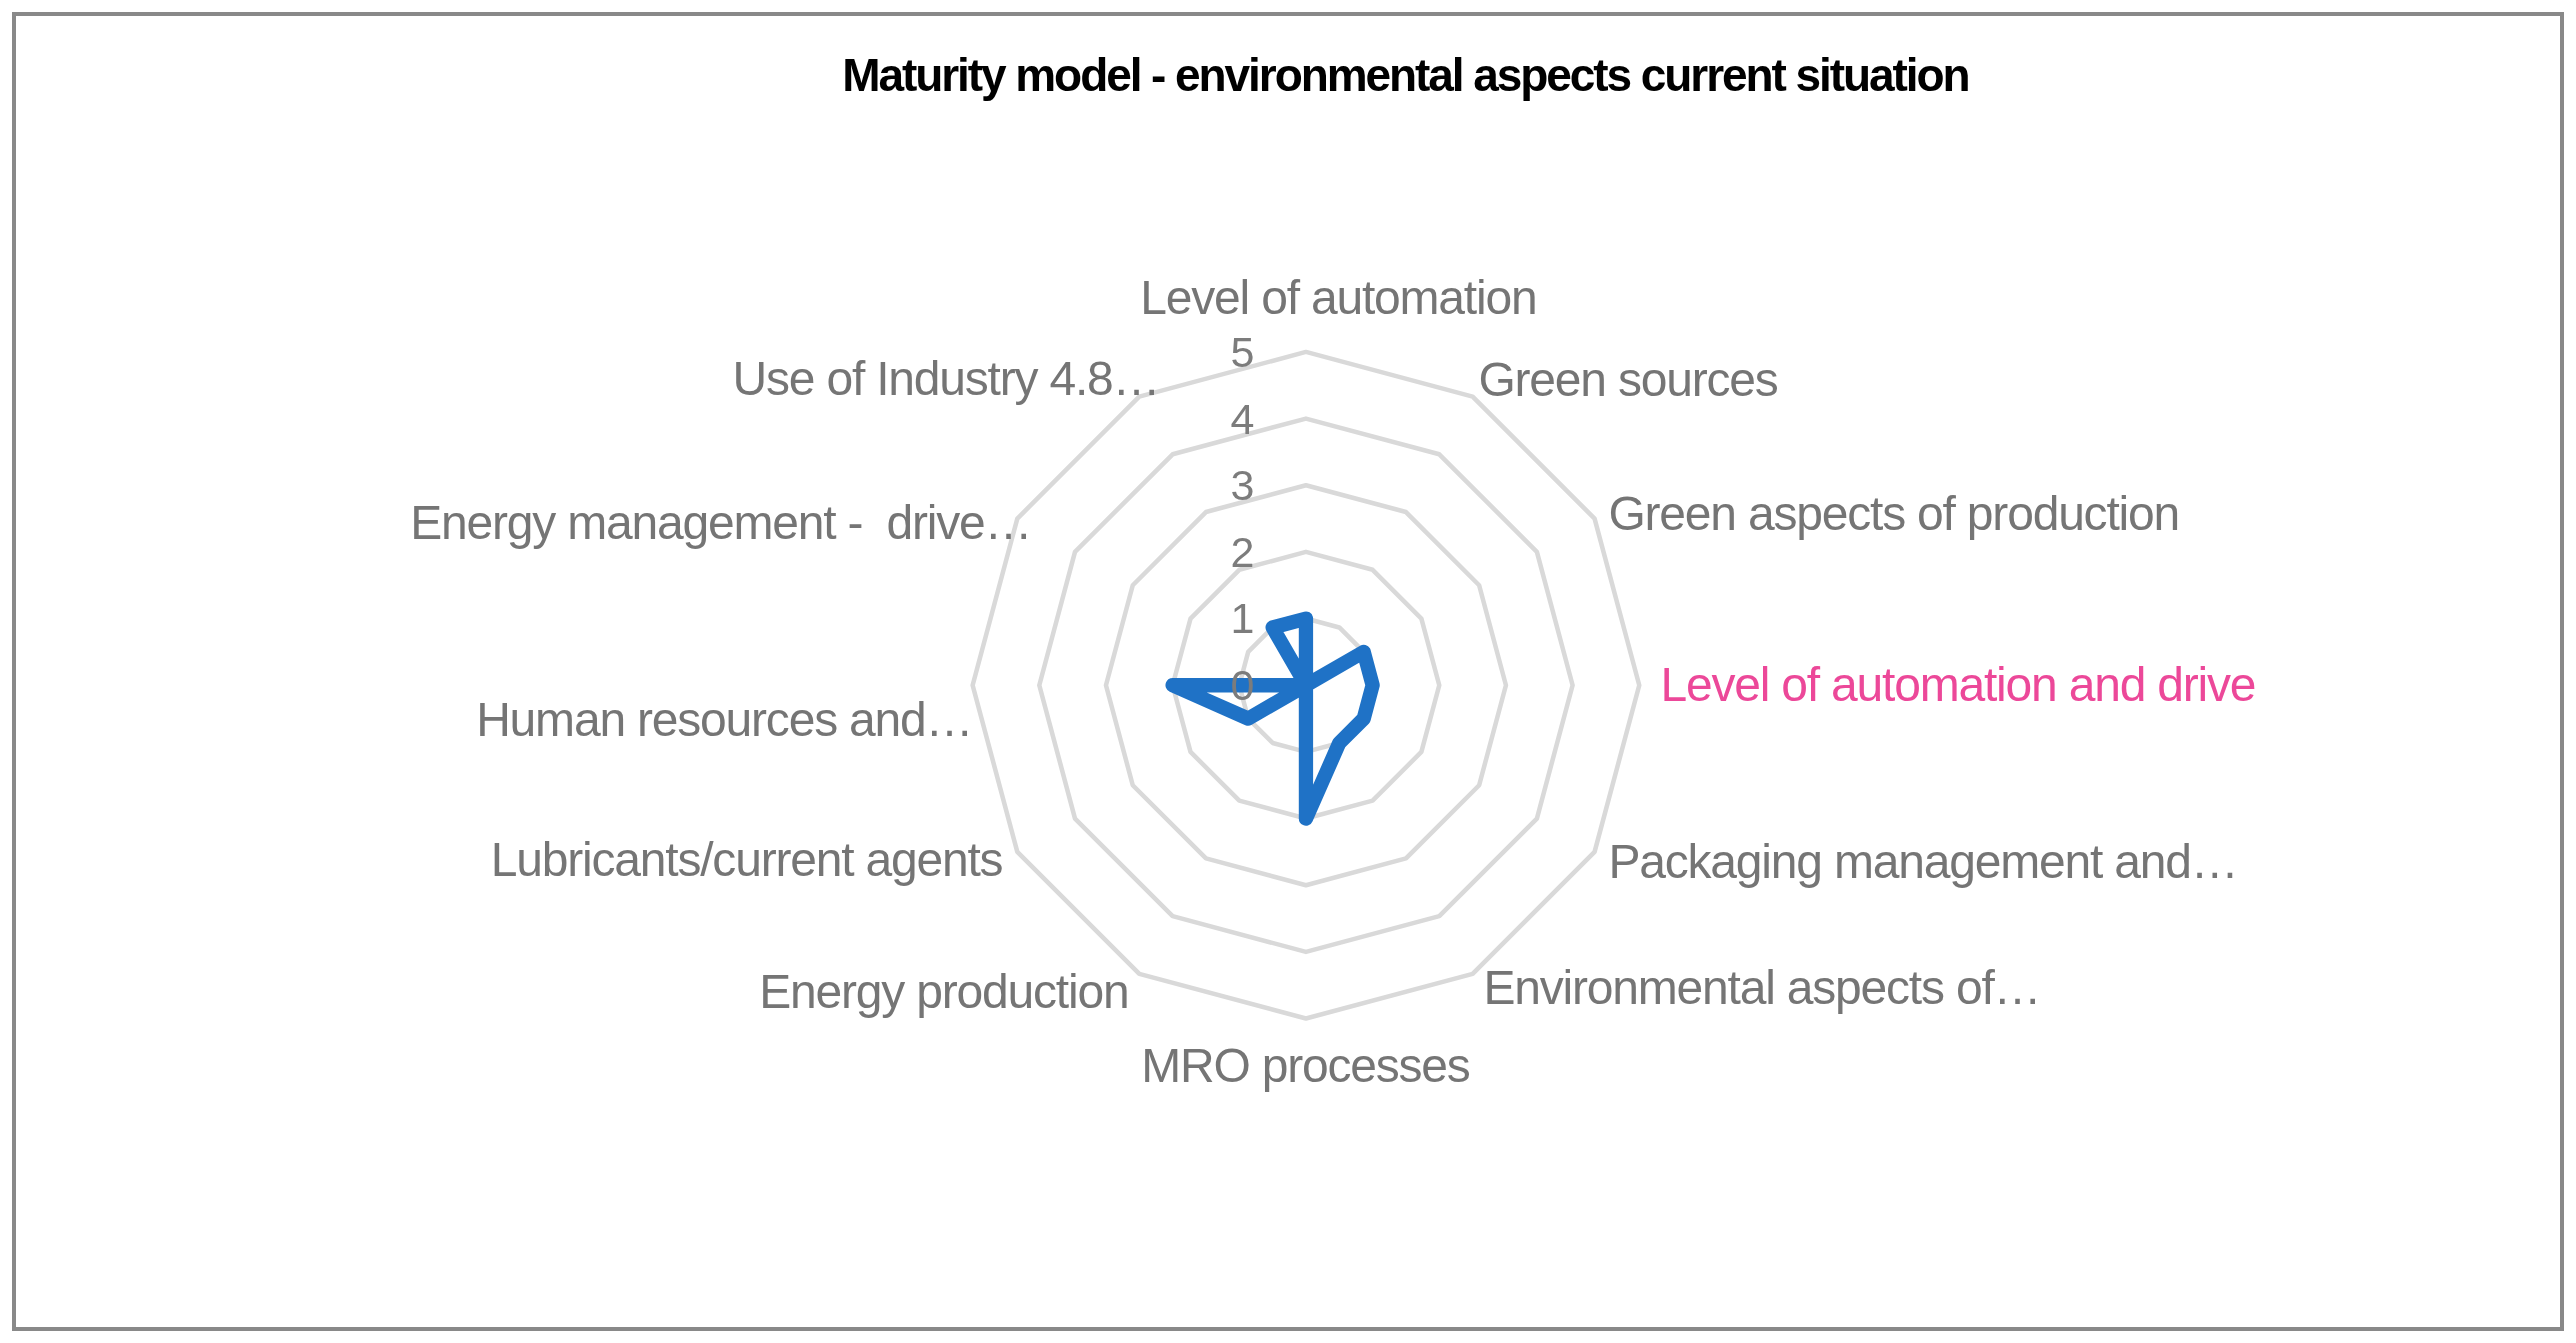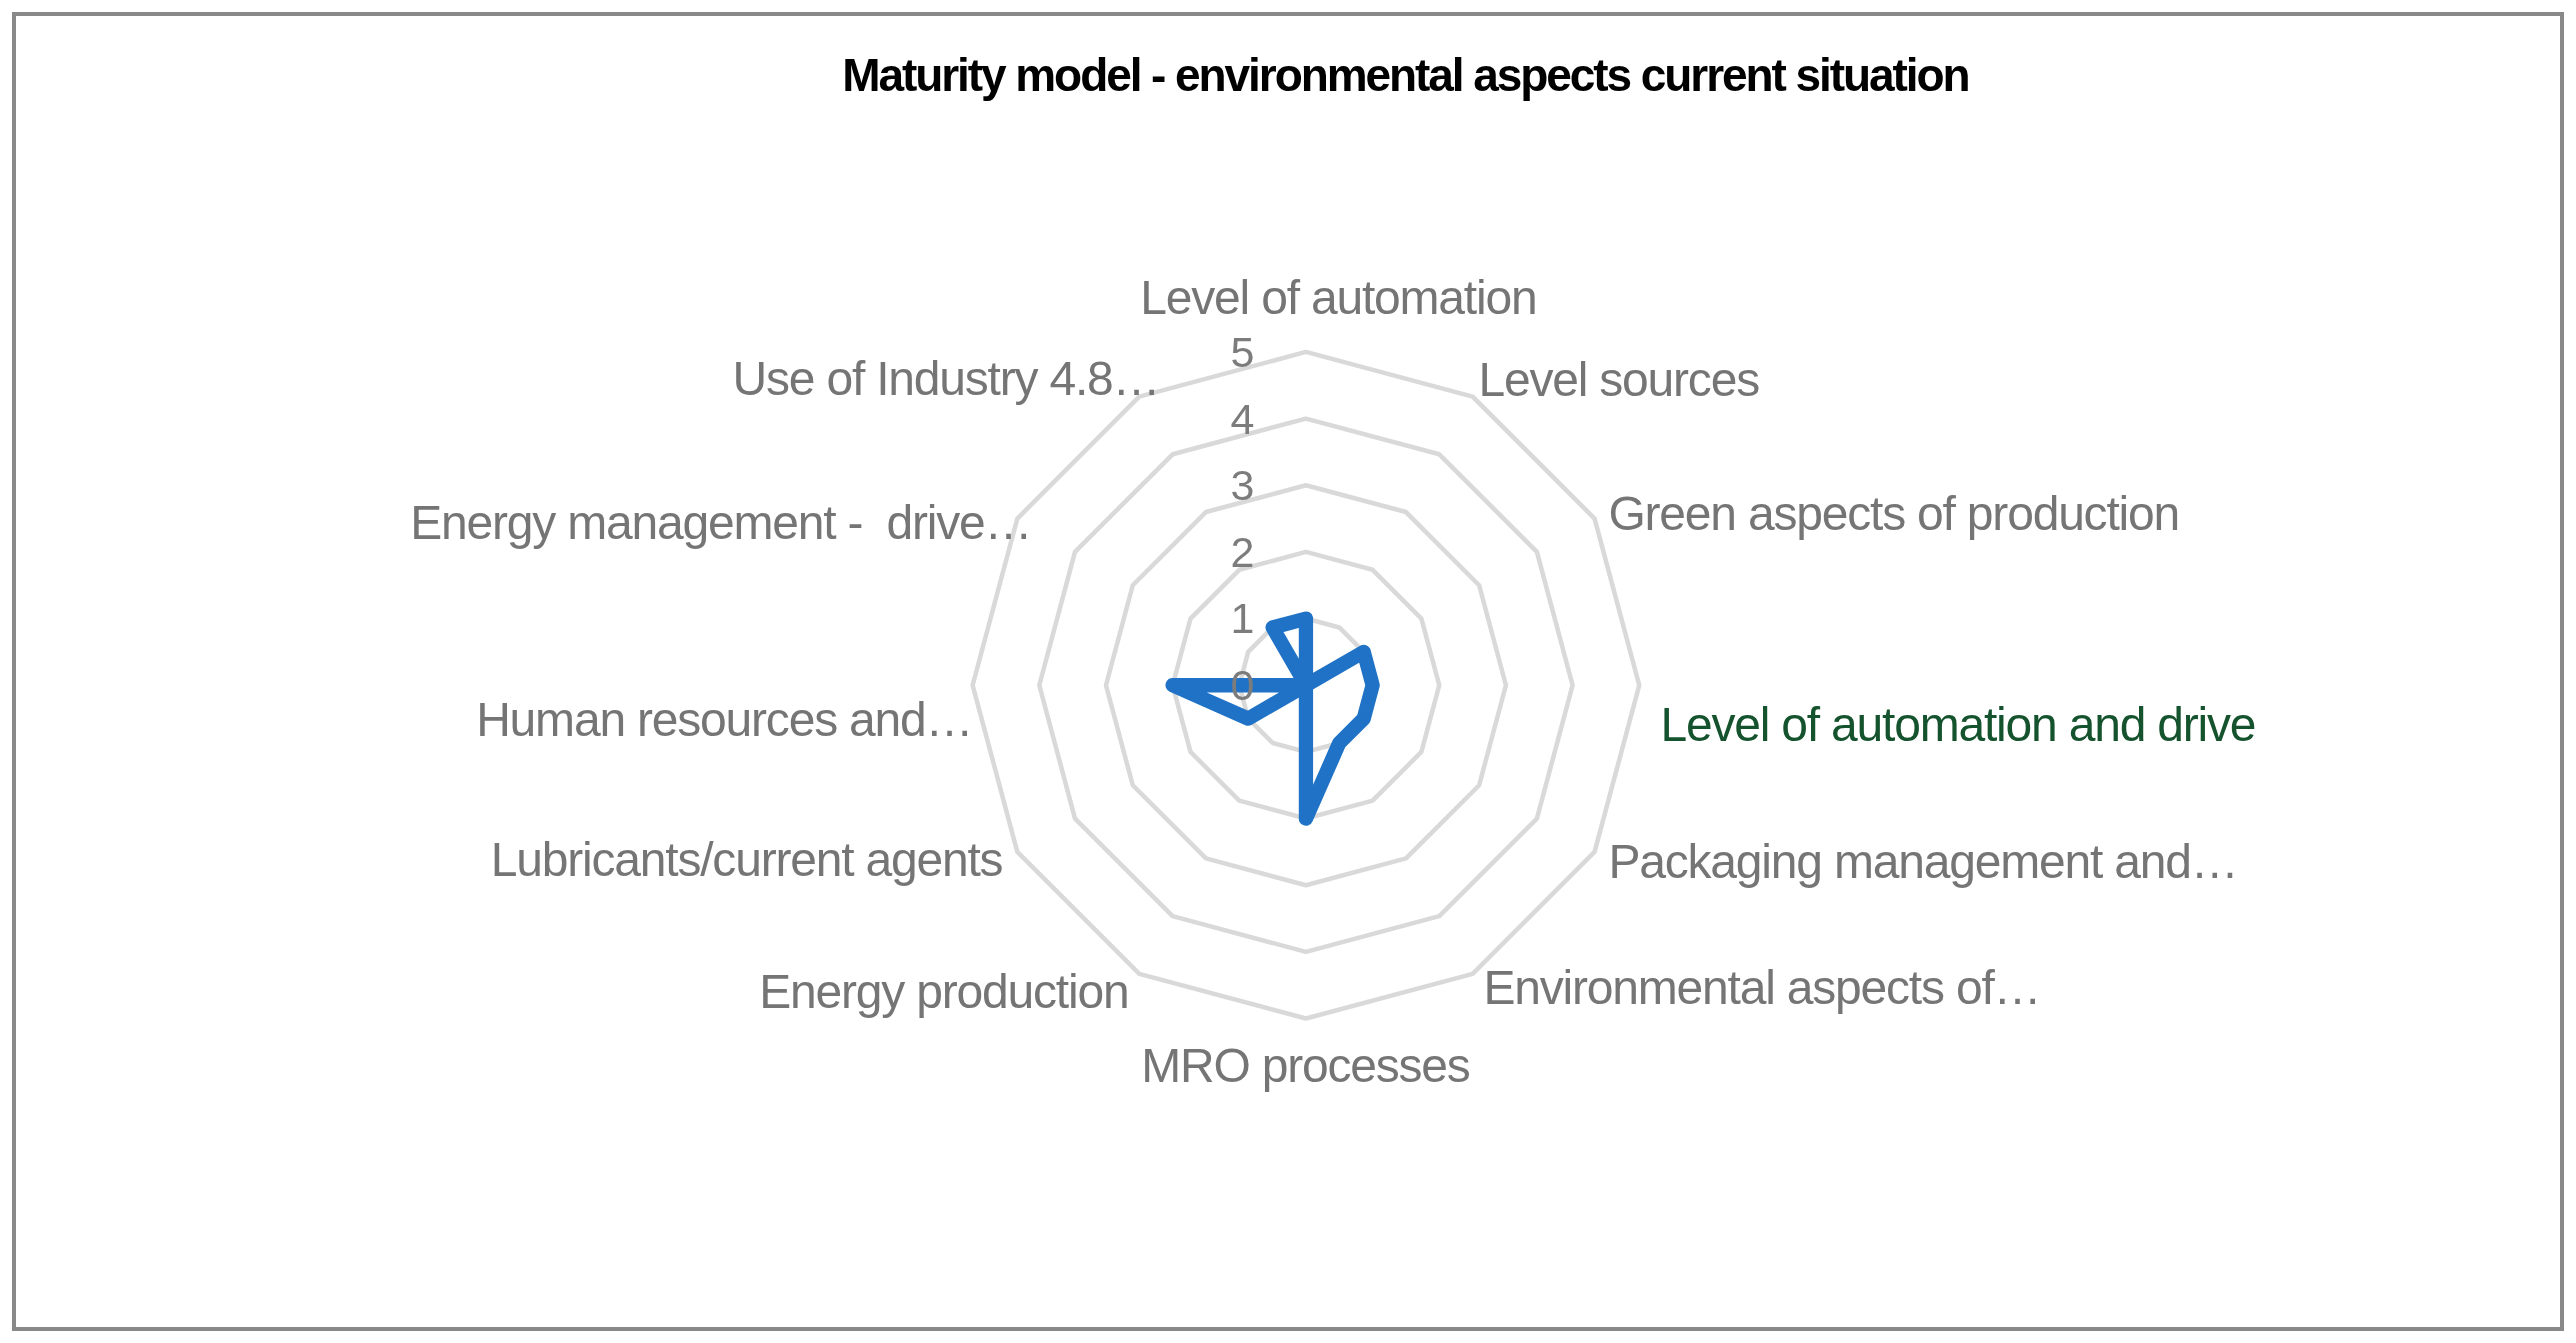--- a/index.html
+++ b/index.html
@@ -44,23 +44,23 @@
   </svg>
 
   <div class="tick" style="top: 336px; color: rgb(124, 124, 124);">5</div>
   <div class="tick" style="top: 403px; color: rgb(124, 124, 124);">4</div>
   <div class="tick" style="top: 469px; color: rgb(124, 124, 124);">3</div>
   <div class="tick" style="top: 536px; color: rgb(124, 124, 124);">2</div>
   <div class="tick" style="top: 602px; color: rgb(124, 124, 124);">1</div>
   <div class="tick" style="top: 669px; color: rgb(124, 124, 124);">0</div>
 
   <div class="axis-label a-c" style="left: 1290px; top: 282px; color: rgb(117, 117, 117); margin-left: 32px;">Level of automation</div>
-  <div class="axis-label a-l" style="left: 1462px; top: 364px; color: rgb(117, 117, 117);">Level sources</div>
+  <div class="axis-label a-l" style="left: 1462px; top: 364px; color: rgb(117, 117, 117);">Green sources</div>
   <div class="axis-label a-l" style="left: 1592px; top: 498px; color: rgb(117, 117, 117);">Green aspects of production</div>
-  <div class="axis-label a-l" style="left: 1644px; top: 669px; color: #14532d; margin-top: 40px;">Level of automation and drive</div>
+  <div class="axis-label a-l" style="left: 1644px; top: 669px; color: #ec4899;">Level of automation and drive</div>
   <div class="axis-label a-l" style="left: 1592px; top: 846px; color: rgb(117, 117, 117);">Packaging management and…</div>
   <div class="axis-label a-l" style="left: 1467px; top: 972px; color: rgb(117, 117, 117);">Environmental aspects of…</div>
   <div class="axis-label a-c" style="left: 1289px; top: 1050px; color: rgb(117, 117, 117);">MRO processes</div>
   <div class="axis-label a-r" style="left: 1112px; top: 976px; color: rgb(117, 117, 117);">Energy production</div>
   <div class="axis-label a-r" style="left: 986px; top: 844px; color: rgb(117, 117, 117);">Lubricants/current agents</div>
   <div class="axis-label a-r" style="left: 956px; top: 704px; color: rgb(117, 117, 117);">Human resources and…</div>
   <div class="axis-label a-r" style="left: 1015px; top: 507px; color: rgb(117, 117, 117);">Energy management -  drive…</div>
   <div class="axis-label a-r" style="left: 1143px; top: 363px; color: rgb(117, 117, 117);">Use of Industry 4.8…</div>
 
 </div>

